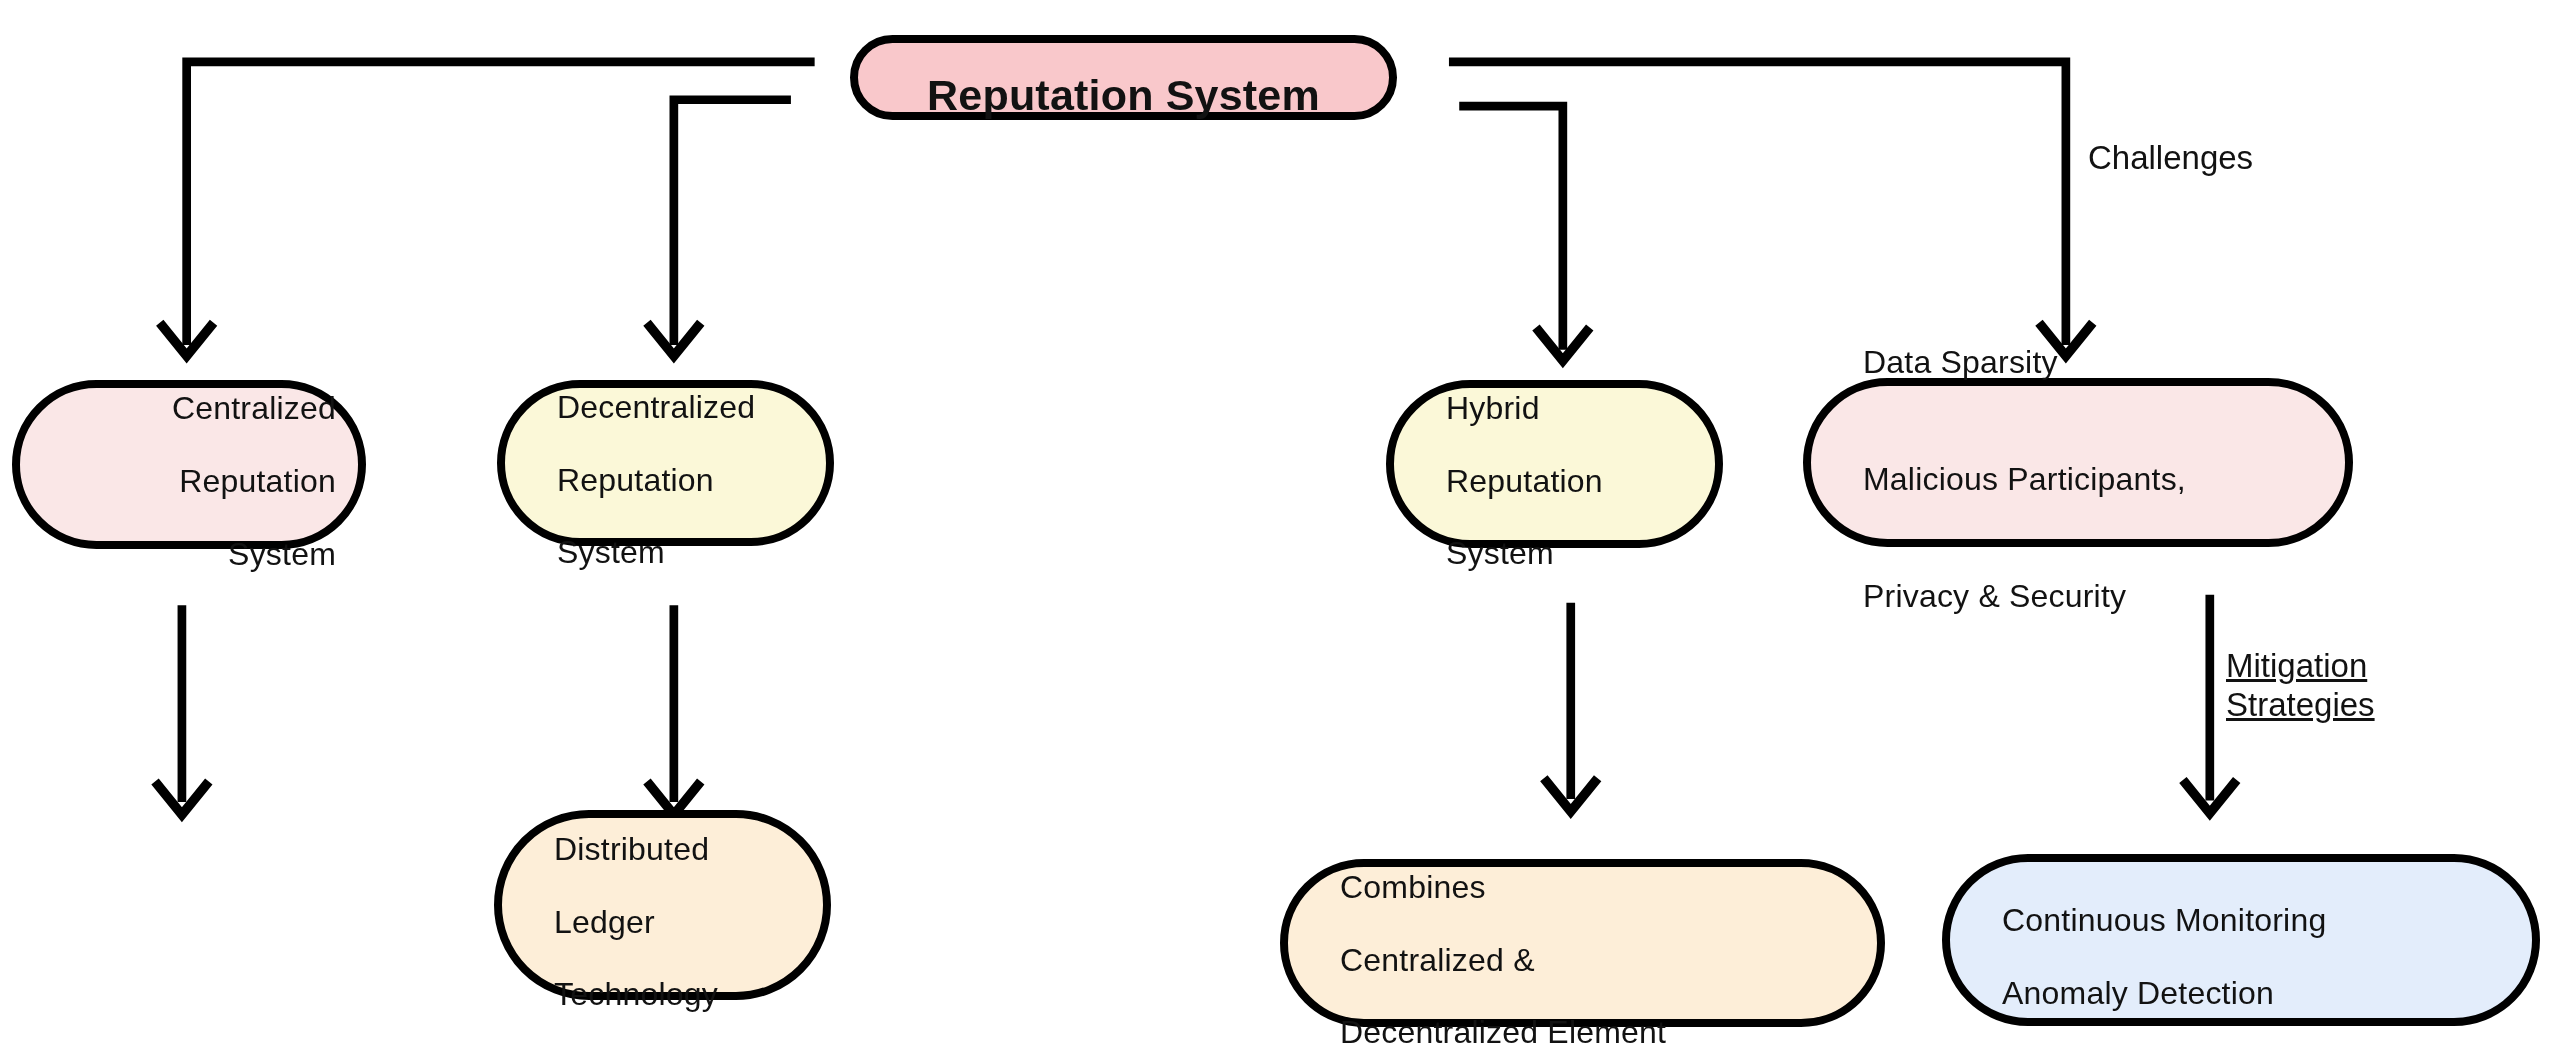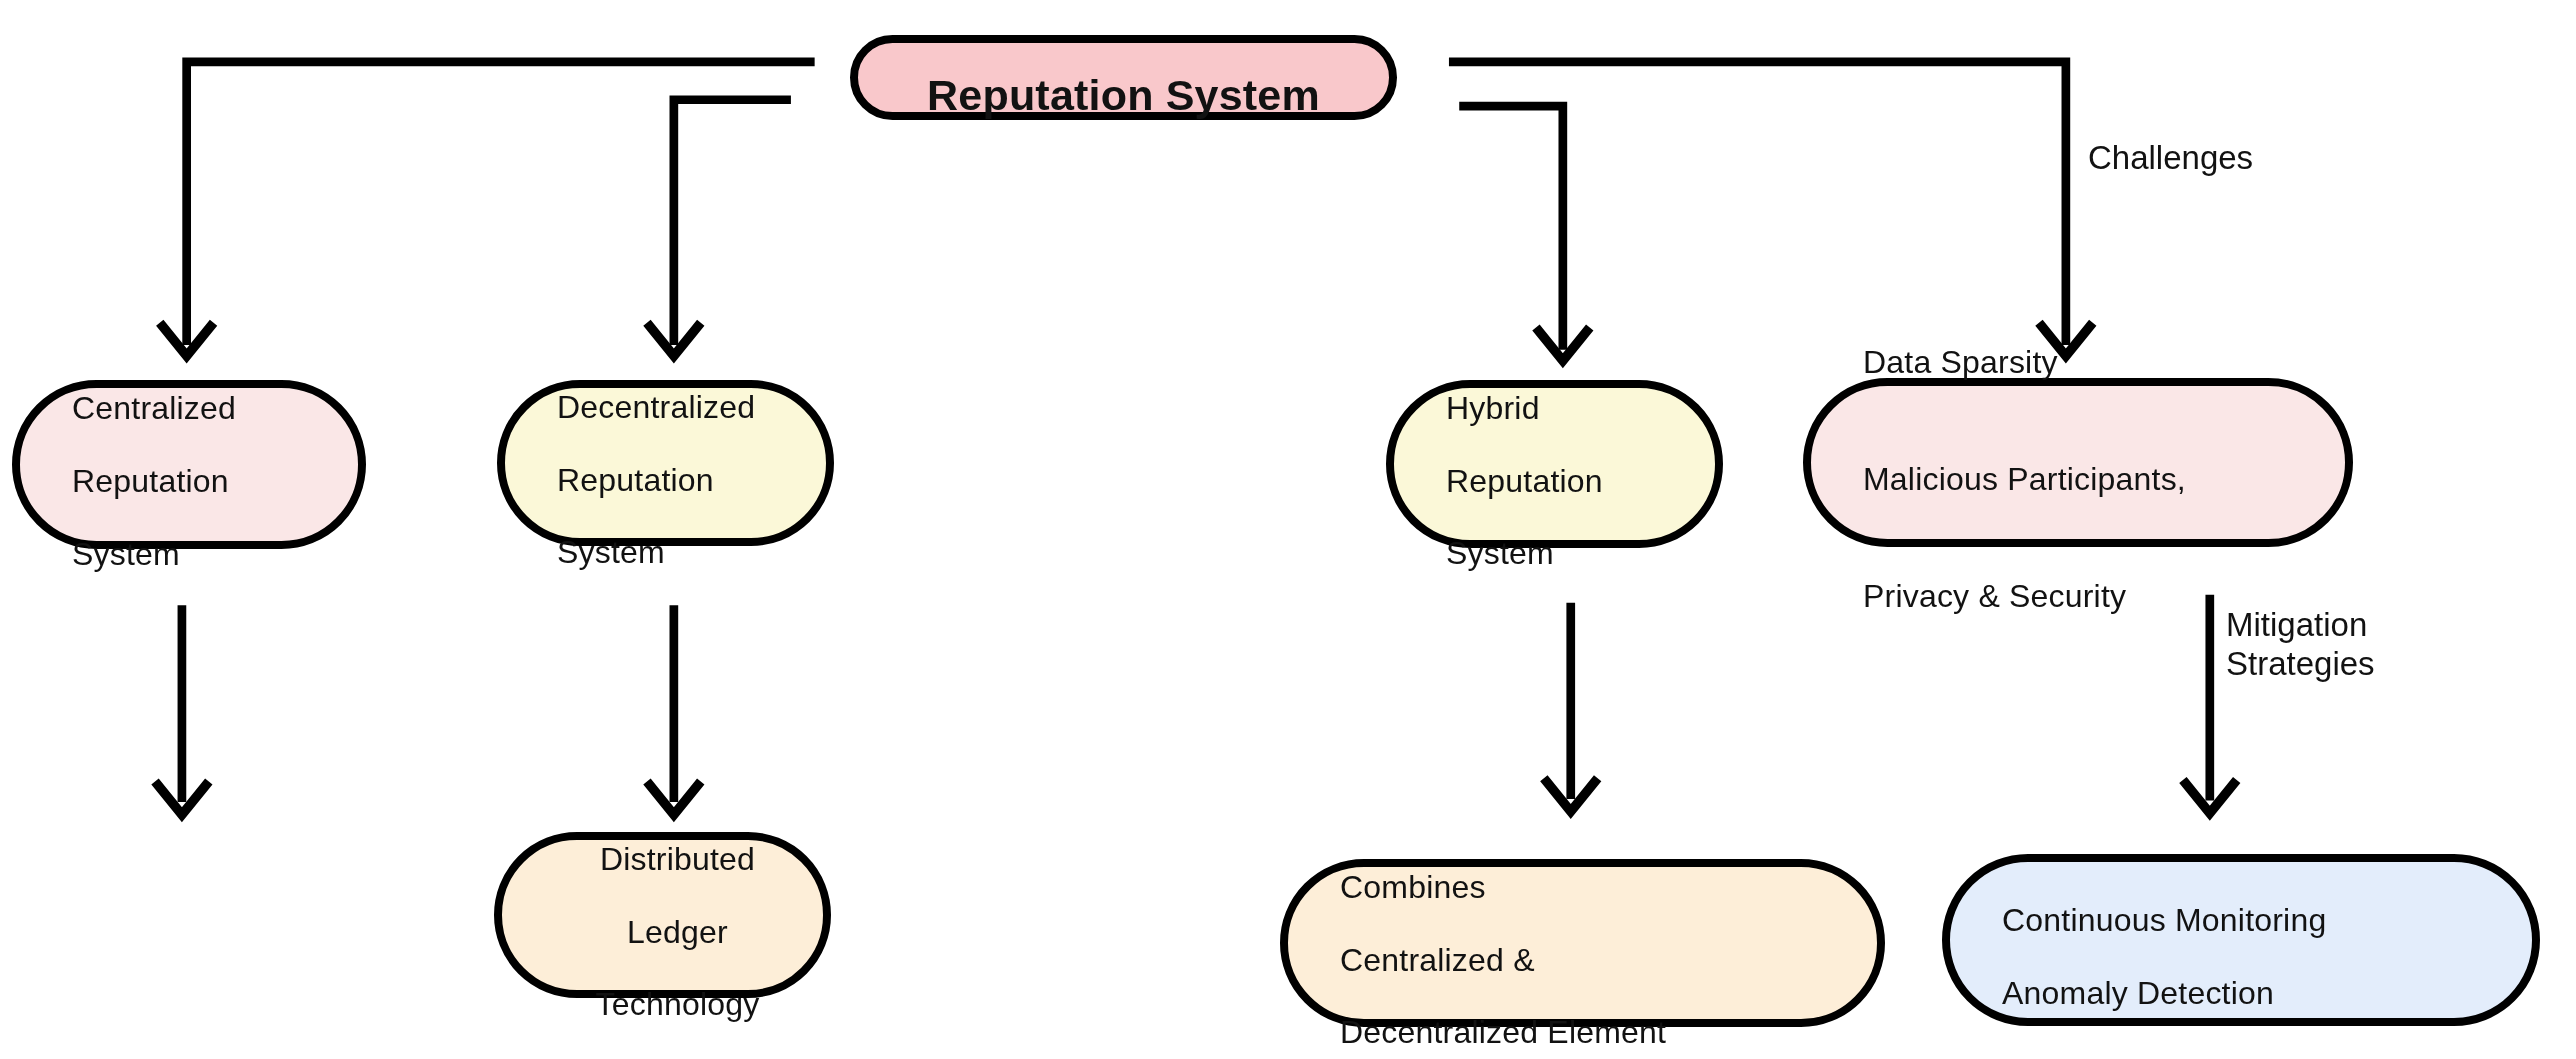--- a/index.html
+++ b/index.html
@@ -56,39 +56,39 @@
     font-weight: 700;
     text-align: center;
   }
   .fill-pink   { background: var(--pale-pink,   #fae7e7); }
   .fill-yellow { background: var(--pale-yellow, #fbf8d8); }
   .fill-peach  { background: var(--pale-peach,  #fdeed8); }
   .fill-blue   { background: var(--pale-blue,   #e3edfb); }
 
   
   .n-root         { left: 850px; top: 35px;   width: 547px; height: 85px; }
-  .n-centralized  { left: 12px;   top: 380px;  width: 354px; height: 169px; }
+  .n-centralized  { left: 12px;   top: 380px;  width: 354px; height: 169px; text-align: right; }
   .n-decentralized{ left: 497px;  top: 380px;  width: 337px; height: 166px; }
   .n-hybrid       { left: 1386px; top: 380px;  width: 337px; height: 168px; }
   .n-datasparsity { left: 1803px; top: 378px;  width: 550px; height: 169px; gap: 44px; }
   .n-managed      { left: 24px;   top: 854px; width: 318px; height: 163px; }
-  .n-distributed  { left: 494px;  top: 832px; width: 337px; height: 166px; text-align: center; }
+  .n-distributed  { left: 494px;  top: 810px; width: 337px; height: 190px; }
   .n-combines     { left: 1280px; top: 859px; width: 605px; height: 168px; }
   .n-blockchain   { left: 1942px; top: 854px; width: 598px; height: 172px; }
 
   .edge-label {
     position: absolute;
     color: var(--text, #111);
     font-size: 33px;
     line-height: 1.18;
     white-space: nowrap;
   }
   .edge-label span { display: block; }
   .l-challenges { left: 2088px; top: 139px; }
-  .l-mitigation { left: 2226px; top: 606px; }
+  .l-mitigation { left: 2226px; top: 647px; text-decoration: underline; }
 </style>
 </head>
 <body>
 
 <div class="stage">
 
   <svg class="connectors" viewBox="0 0 3257 1340" aria-hidden="true">
 
     <path d="M 1030 78 H 236 V 436"></path>
     <path class="chev" d="M 202 408 L 236 450 L 270 408"></path>

